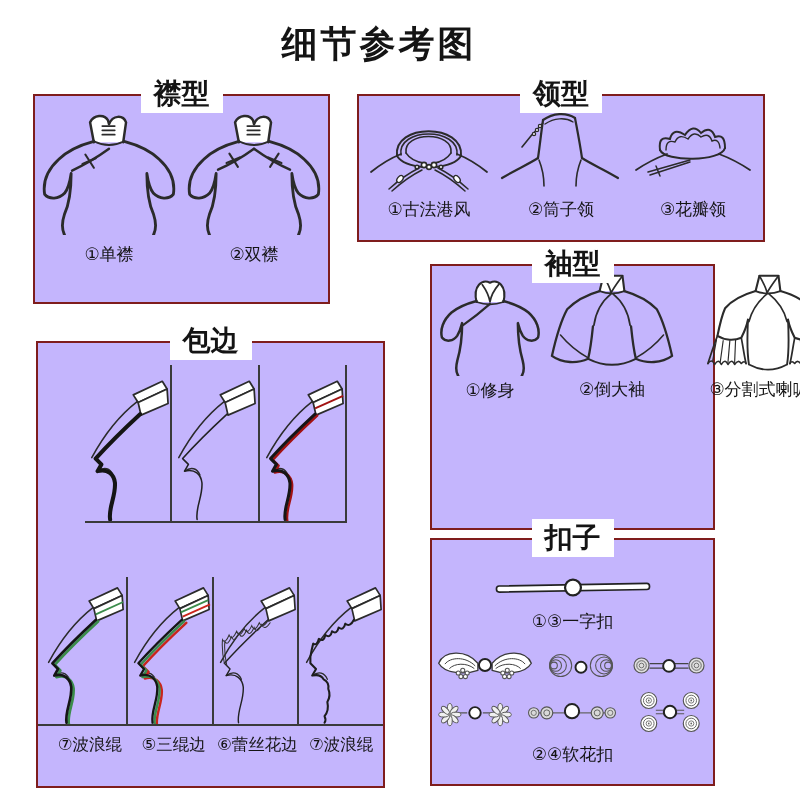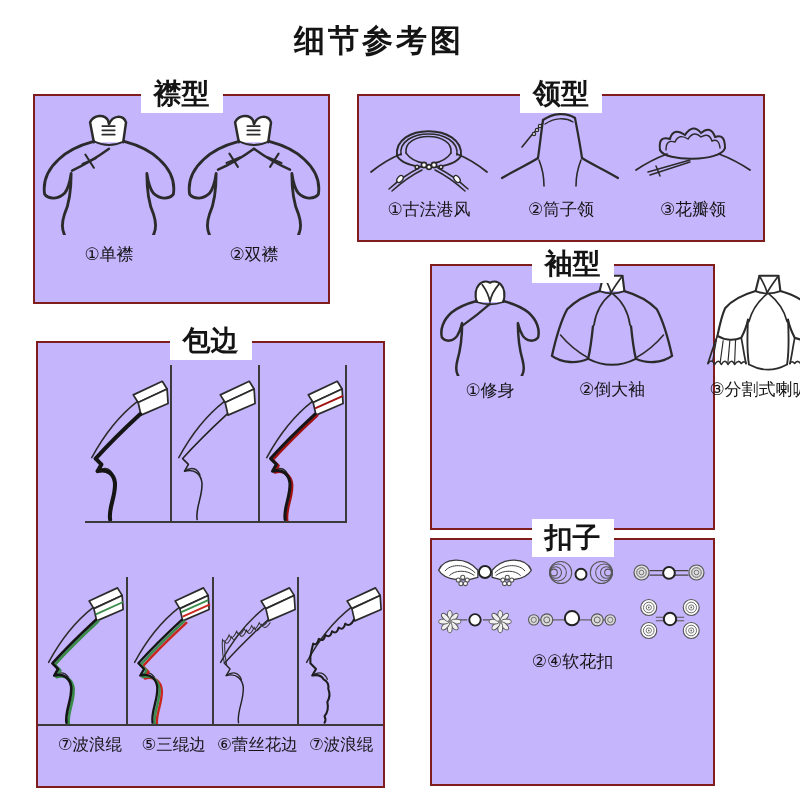--- a/index.html
+++ b/index.html
@@ -2,21 +2,21 @@
 <html><head>
 <meta charset="utf-8">
 <style>
   html,body { margin:0; padding:0; background:#fff; }
   .canvas {
     position:relative; width:800px; height:800px; background:#fff;
     font-family:"Liberation Sans","DejaVu Sans",sans-serif; color:#141414; overflow:hidden;
   }
   .main-title {
     position:absolute; top:20px; left:0; width:758px; margin:0;
-    text-align:center; font-size:31px; font-weight:700; letter-spacing:3px;
+    text-align:center; font-size:36px; font-weight:700; letter-spacing:3px;
   }
   .panel { position:absolute; border:2px solid #7f1d1d; background:#c4b5fd; box-sizing:border-box; }
   .panel-title {
     position:absolute; top:-21px; left:50%; transform:translateX(-50%);
     background:#fff; padding:0 13px; font-size:28px; font-weight:700;
     white-space:nowrap; line-height:1.35;
   }
   .figrow { display:flex; justify-content:space-evenly; align-items:flex-start; width:100%; }
   figure { margin:0; display:flex; flex-direction:column; align-items:center; }
   .cap { font-size:17px; font-weight:500; text-align:center; white-space:nowrap; }
@@ -336,20 +336,29 @@
     <div class="bind-labels2">
       <span class="cap">⑦波浪绲</span>
       <span class="cap">⑤三绲边</span>
       <span class="cap">⑥蕾丝花边</span>
       <span class="cap">⑦波浪绲</span>
     </div>
   </section>
 
   <section class="panel p-btn" style="left:430px;top:538px;width:285px;height:248px">
     <span class="panel-title">扣子</span>
+    <figure class="bar-fig">
+      <svg viewBox="0 0 180 30" width="172" height="28">
+        <g transform="rotate(-1 90 15)">
+          <rect x="8" y="11.5" width="164" height="6.5" rx="3" fill="#fff" stroke="#222" stroke-width="1.8"></rect>
+          <circle cx="90" cy="14.5" r="8.5" fill="#fff" stroke="#222" stroke-width="2.4"></circle>
+        </g>
+      </svg>
+      <figcaption class="cap">①③一字扣</figcaption>
+    </figure>
     <div class="btnrow r1">
       <svg viewBox="0 0 110 44" width="98" height="40">
         <use href="#wing-grp"></use>
         <use href="#wing-grp" transform="translate(110,0) scale(-1,1)"></use>
         <circle cx="55" cy="22" r="6.8" fill="#fff" stroke="#222" stroke-width="2.2"></circle>
       </svg>
       <svg viewBox="0 0 88 44" width="78" height="39">
         <use href="#shell-grp"></use>
         <use href="#shell-grp" transform="translate(88,0) scale(-1,1)"></use>
         <circle cx="44" cy="24" r="6.2" fill="#fff" stroke="#222" stroke-width="2.2"></circle>

